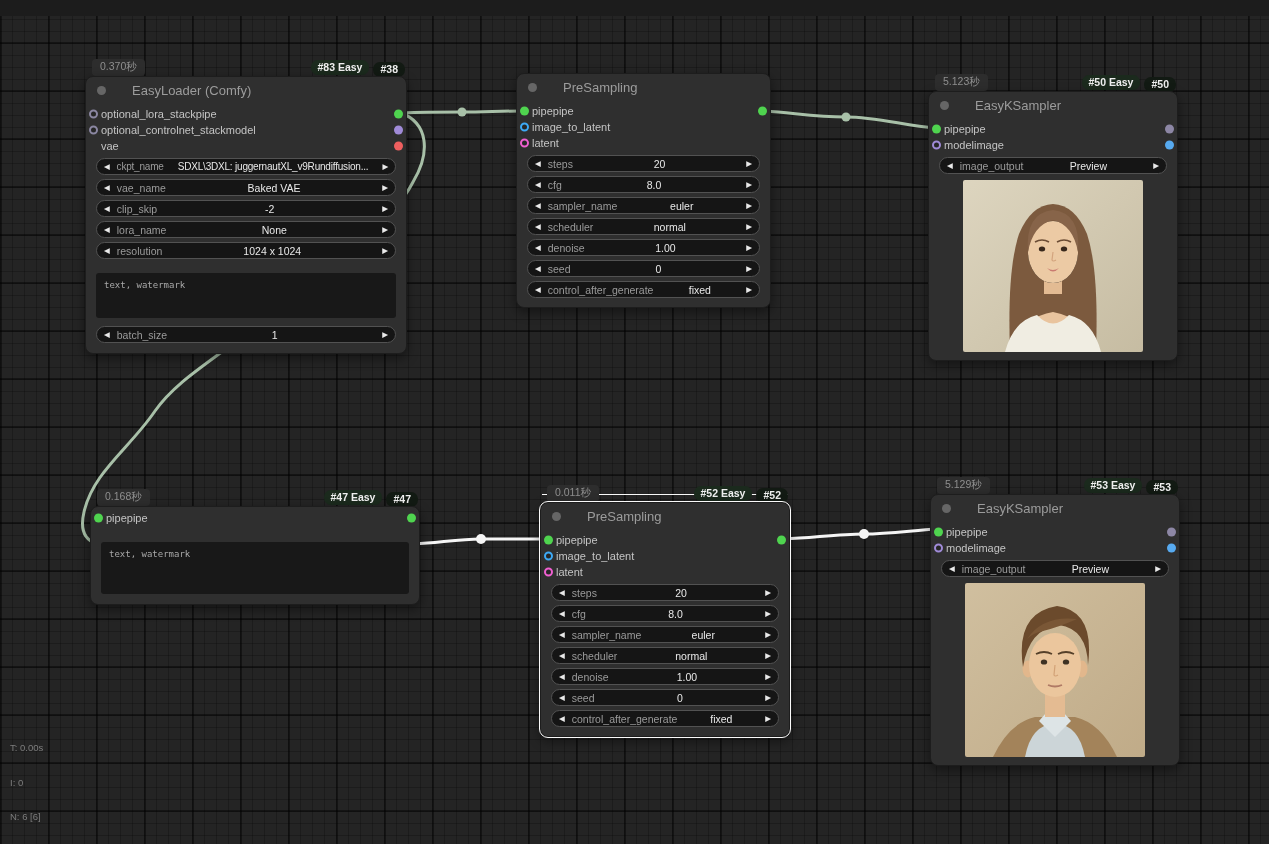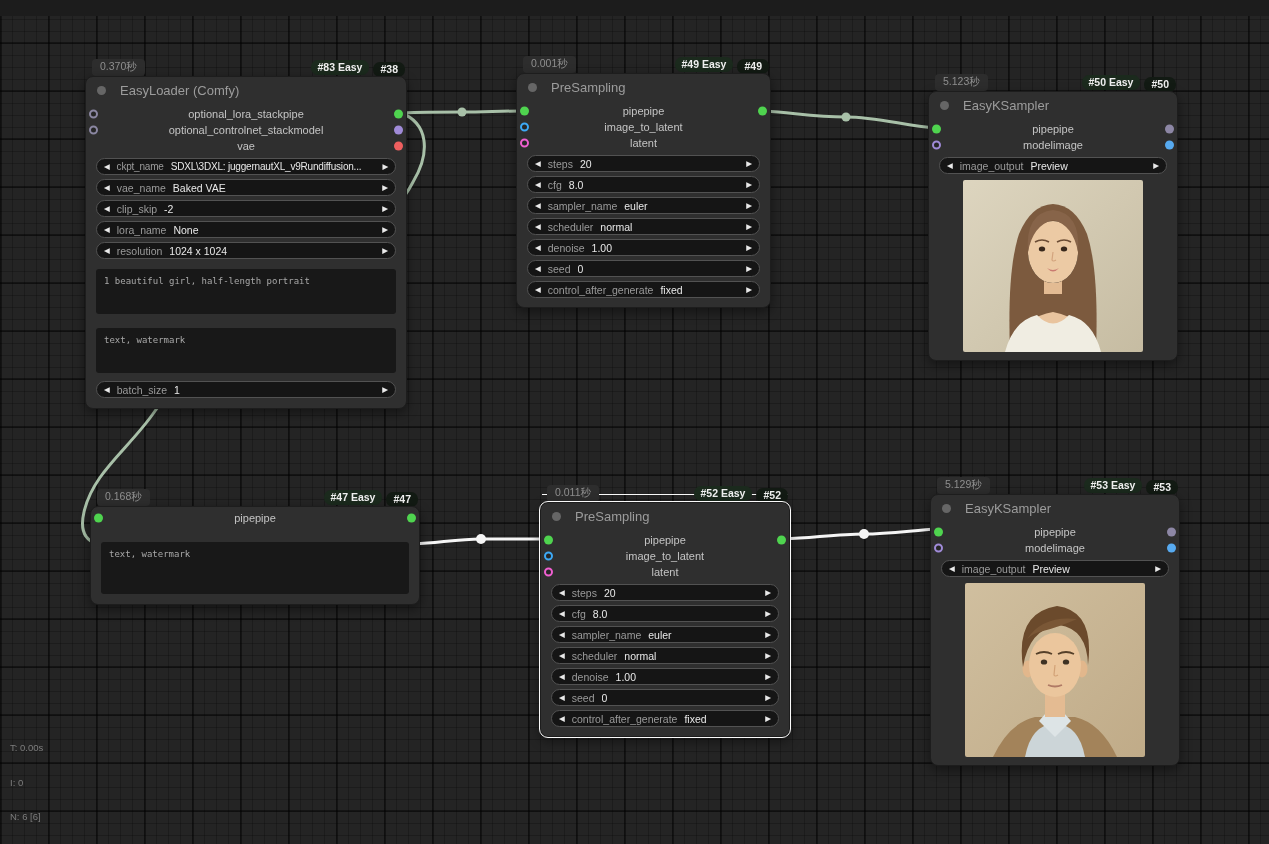--- a/index.html
+++ b/index.html
@@ -20,39 +20,39 @@
     position:relative;background:#2f2f2f;border:1px solid #1d1d1d;border-radius:8px;
     box-shadow:0 4px 12px rgba(0,0,0,.45);color:#bdbdbd;
   }
   .selected .nbody{outline:1.5px solid #fafafa;}
   .badges{position:absolute;top:-17px;left:0;right:0;height:17px;display:flex;align-items:center;}
   .selected .badges::before{content:"";position:absolute;left:2px;right:2px;top:9px;border-top:1px solid #fafafa;}
   .tbadge{position:relative;background:#2d2d2d;color:#8f8f8f;font-size:10.5px;padding:1px 8px 2px;border-radius:4px;margin-left:7px;}
   .grow{flex:1;}
   .ibadge{position:relative;background:#1b2a1d;color:#f0f0f0;font-weight:bold;font-size:10.5px;padding:1px 7px 2px;border-radius:7px;margin-left:4px;white-space:nowrap;}
   .ibadge.id2{background:#121a13;margin-right:2px;transform:translateY(2px);}
-  .ntitle{height:26px;display:flex;align-items:center;gap:14px;padding:0 11px;color:#9c9c9c;font-size:13px;}
+  .ntitle{height:26px;display:flex;align-items:center;gap:26px;padding:0 11px;color:#9c9c9c;font-size:13px;}
   .tdot{width:9px;height:9px;border-radius:50%;background:#666;flex:0 0 auto;}
   .slots{padding-top:3px;}
-  .slotrow{position:relative;height:16px;display:flex;align-items:center;justify-content:center;padding:0 15px;font-size:11px;color:#c4c4c4;}
+  .slotrow{position:relative;height:16px;display:flex;align-items:center;justify-content:flex-start;padding:0 15px;font-size:11px;color:#c4c4c4;}
   .sdot{position:absolute;width:9px;height:9px;border-radius:50%;top:50%;transform:translateY(-50%);box-sizing:border-box;}
   .sdot.in{left:3px;} .sdot.out{right:3px;}
   .c-pipe{background:#4fd44f;}
   .c-pipe-dim{background:#8d87a5;}
   .c-model{background:#a08bd8;}
   .c-vae{background:#ee5f5f;}
   .c-image{background:#57aaf0;}
   .hollow{background:#262626;border:2.5px solid #8b87a2;}
   .hollow.h-blue{border-color:#3da9f5;}
   .hollow.h-pink{border-color:#ef5fd0;}
   .hollow.h-purple{border-color:#a08bd8;}
   .widget{height:15px;margin:4px 10px 0;background:#151515;border:1px solid #525252;border-radius:9px;display:flex;align-items:center;padding:0 7px;font-size:10.5px;}
   .warr{color:#e9e9e9;font-size:7.5px;line-height:1;flex:0 0 auto;}
   .wlabel{color:#9b9b9b;margin:0 7px;white-space:nowrap;}
-  .wvalue{flex:1;text-align:left;color:#e8e8e8;margin-right:7px;white-space:nowrap;overflow:hidden;}
+  .wvalue{flex:1;text-align:center;color:#e8e8e8;margin-right:7px;white-space:nowrap;overflow:hidden;}
   .widget.tight{font-size:10px;letter-spacing:-.2px;}
   .ta{margin:10px 10px 0;background:#181818;border-radius:3px;padding:6px 8px;font-family:"DejaVu Sans Mono",monospace;font-size:9px;color:#a8a8a8;line-height:1.35;overflow:hidden;}
   .preview{display:block;margin:6px auto 8px;border-radius:2px;}
   .stats{position:absolute;left:10px;top:703px;z-index:0;color:#7d7d7d;font-size:9.5px;line-height:11.5px;white-space:pre;}
 </style>
 </head>
 <body>
 
 <div class="canvas">
 
@@ -130,38 +130,31 @@
         <span class="wlabel">lora_name</span>
         <span class="wvalue">None</span>
         <span class="warr">▶</span>
       </div>
       <div class="widget">
         <span class="warr">◀</span>
         <span class="wlabel">resolution</span>
         <span class="wvalue">1024 x 1024</span>
         <span class="warr">▶</span>
       </div>
-      <div class="ta" style="height:33px;">1 beautiful girl, half-length portrait</div>
       <div class="ta" style="height:33px;margin-top:14px;">text, watermark</div>
       <div class="widget" style="margin-top:8px;margin-bottom:10px;">
         <span class="warr">◀</span>
         <span class="wlabel">batch_size</span>
         <span class="wvalue">1</span>
         <span class="warr">▶</span>
       </div>
     </div>
   </div>
 
   <div class="node" style="left:516px;top:57px;width:255px;">
-    <div class="badges">
-      <span class="tbadge">0.001秒</span>
-      <span class="grow"></span>
-      <span class="ibadge">#49 Easy</span>
-      <span class="ibadge id2">#49</span>
-    </div>
     <div class="nbody">
       <div class="ntitle">
         <span class="tdot"></span>
         <span>PreSampling</span>
       </div>
       <div class="slots">
         <div class="slotrow">
           <span class="sdot in c-pipe"></span>
           <span>pipe</span>
           <span>pipe</span>

